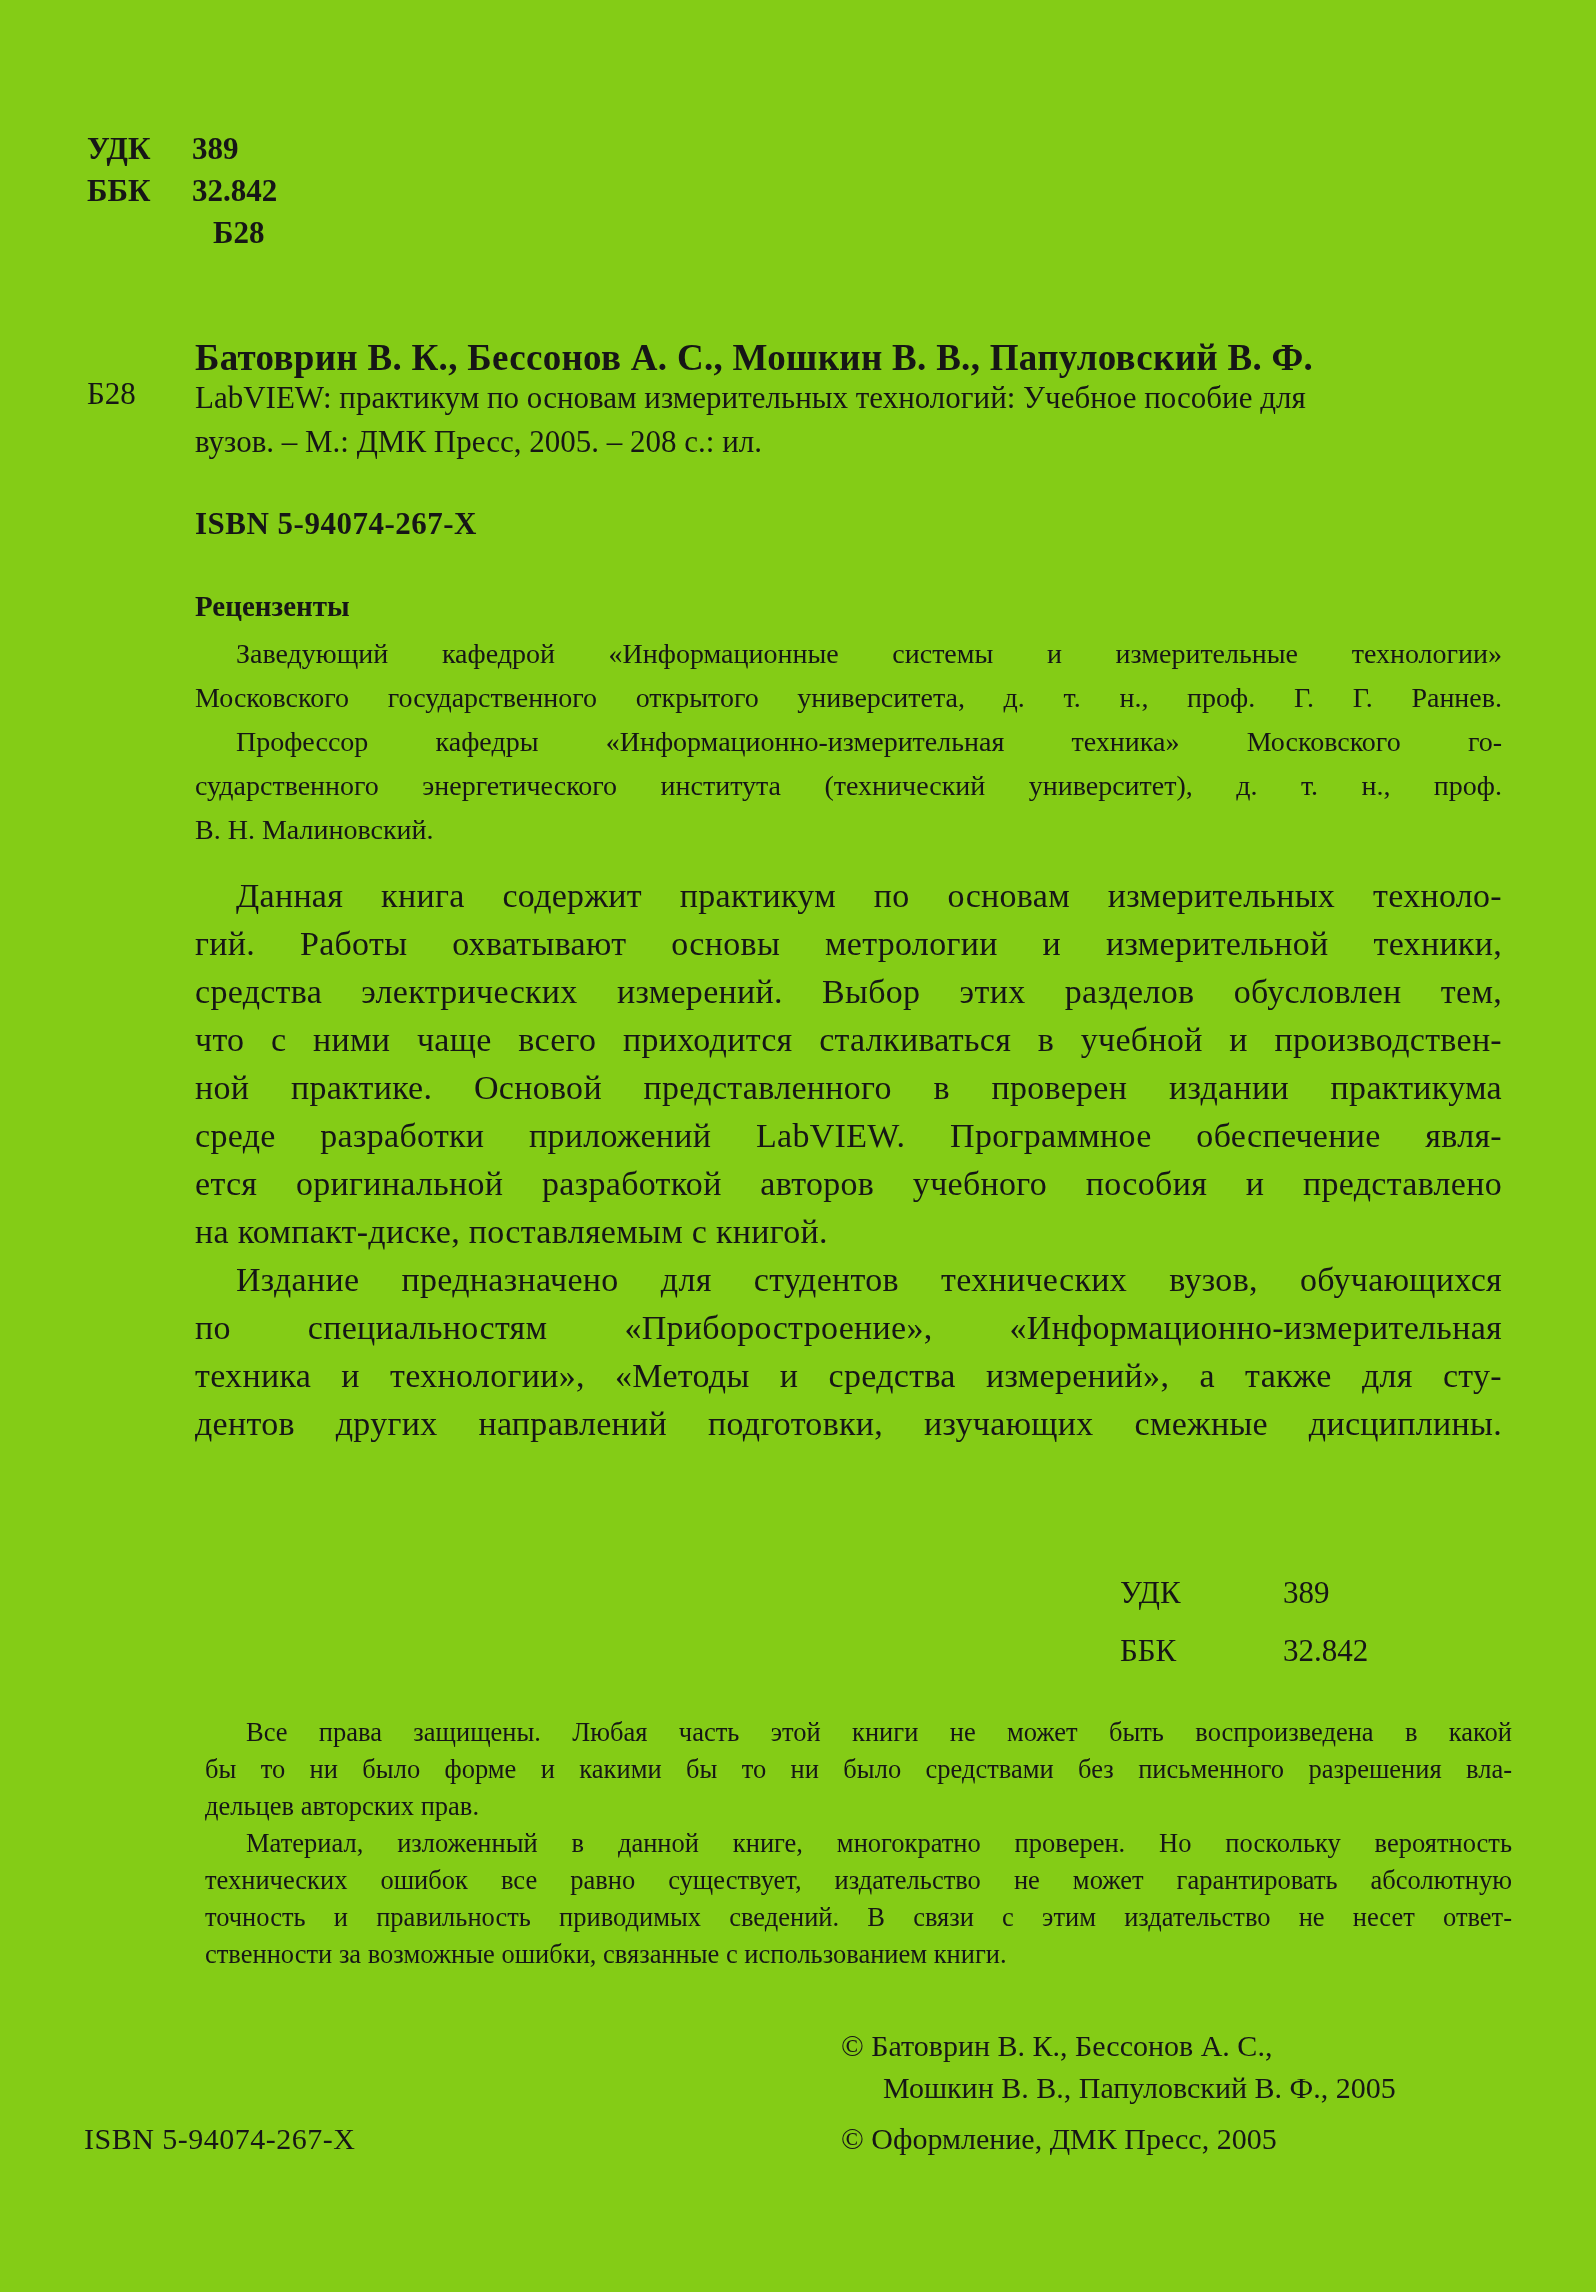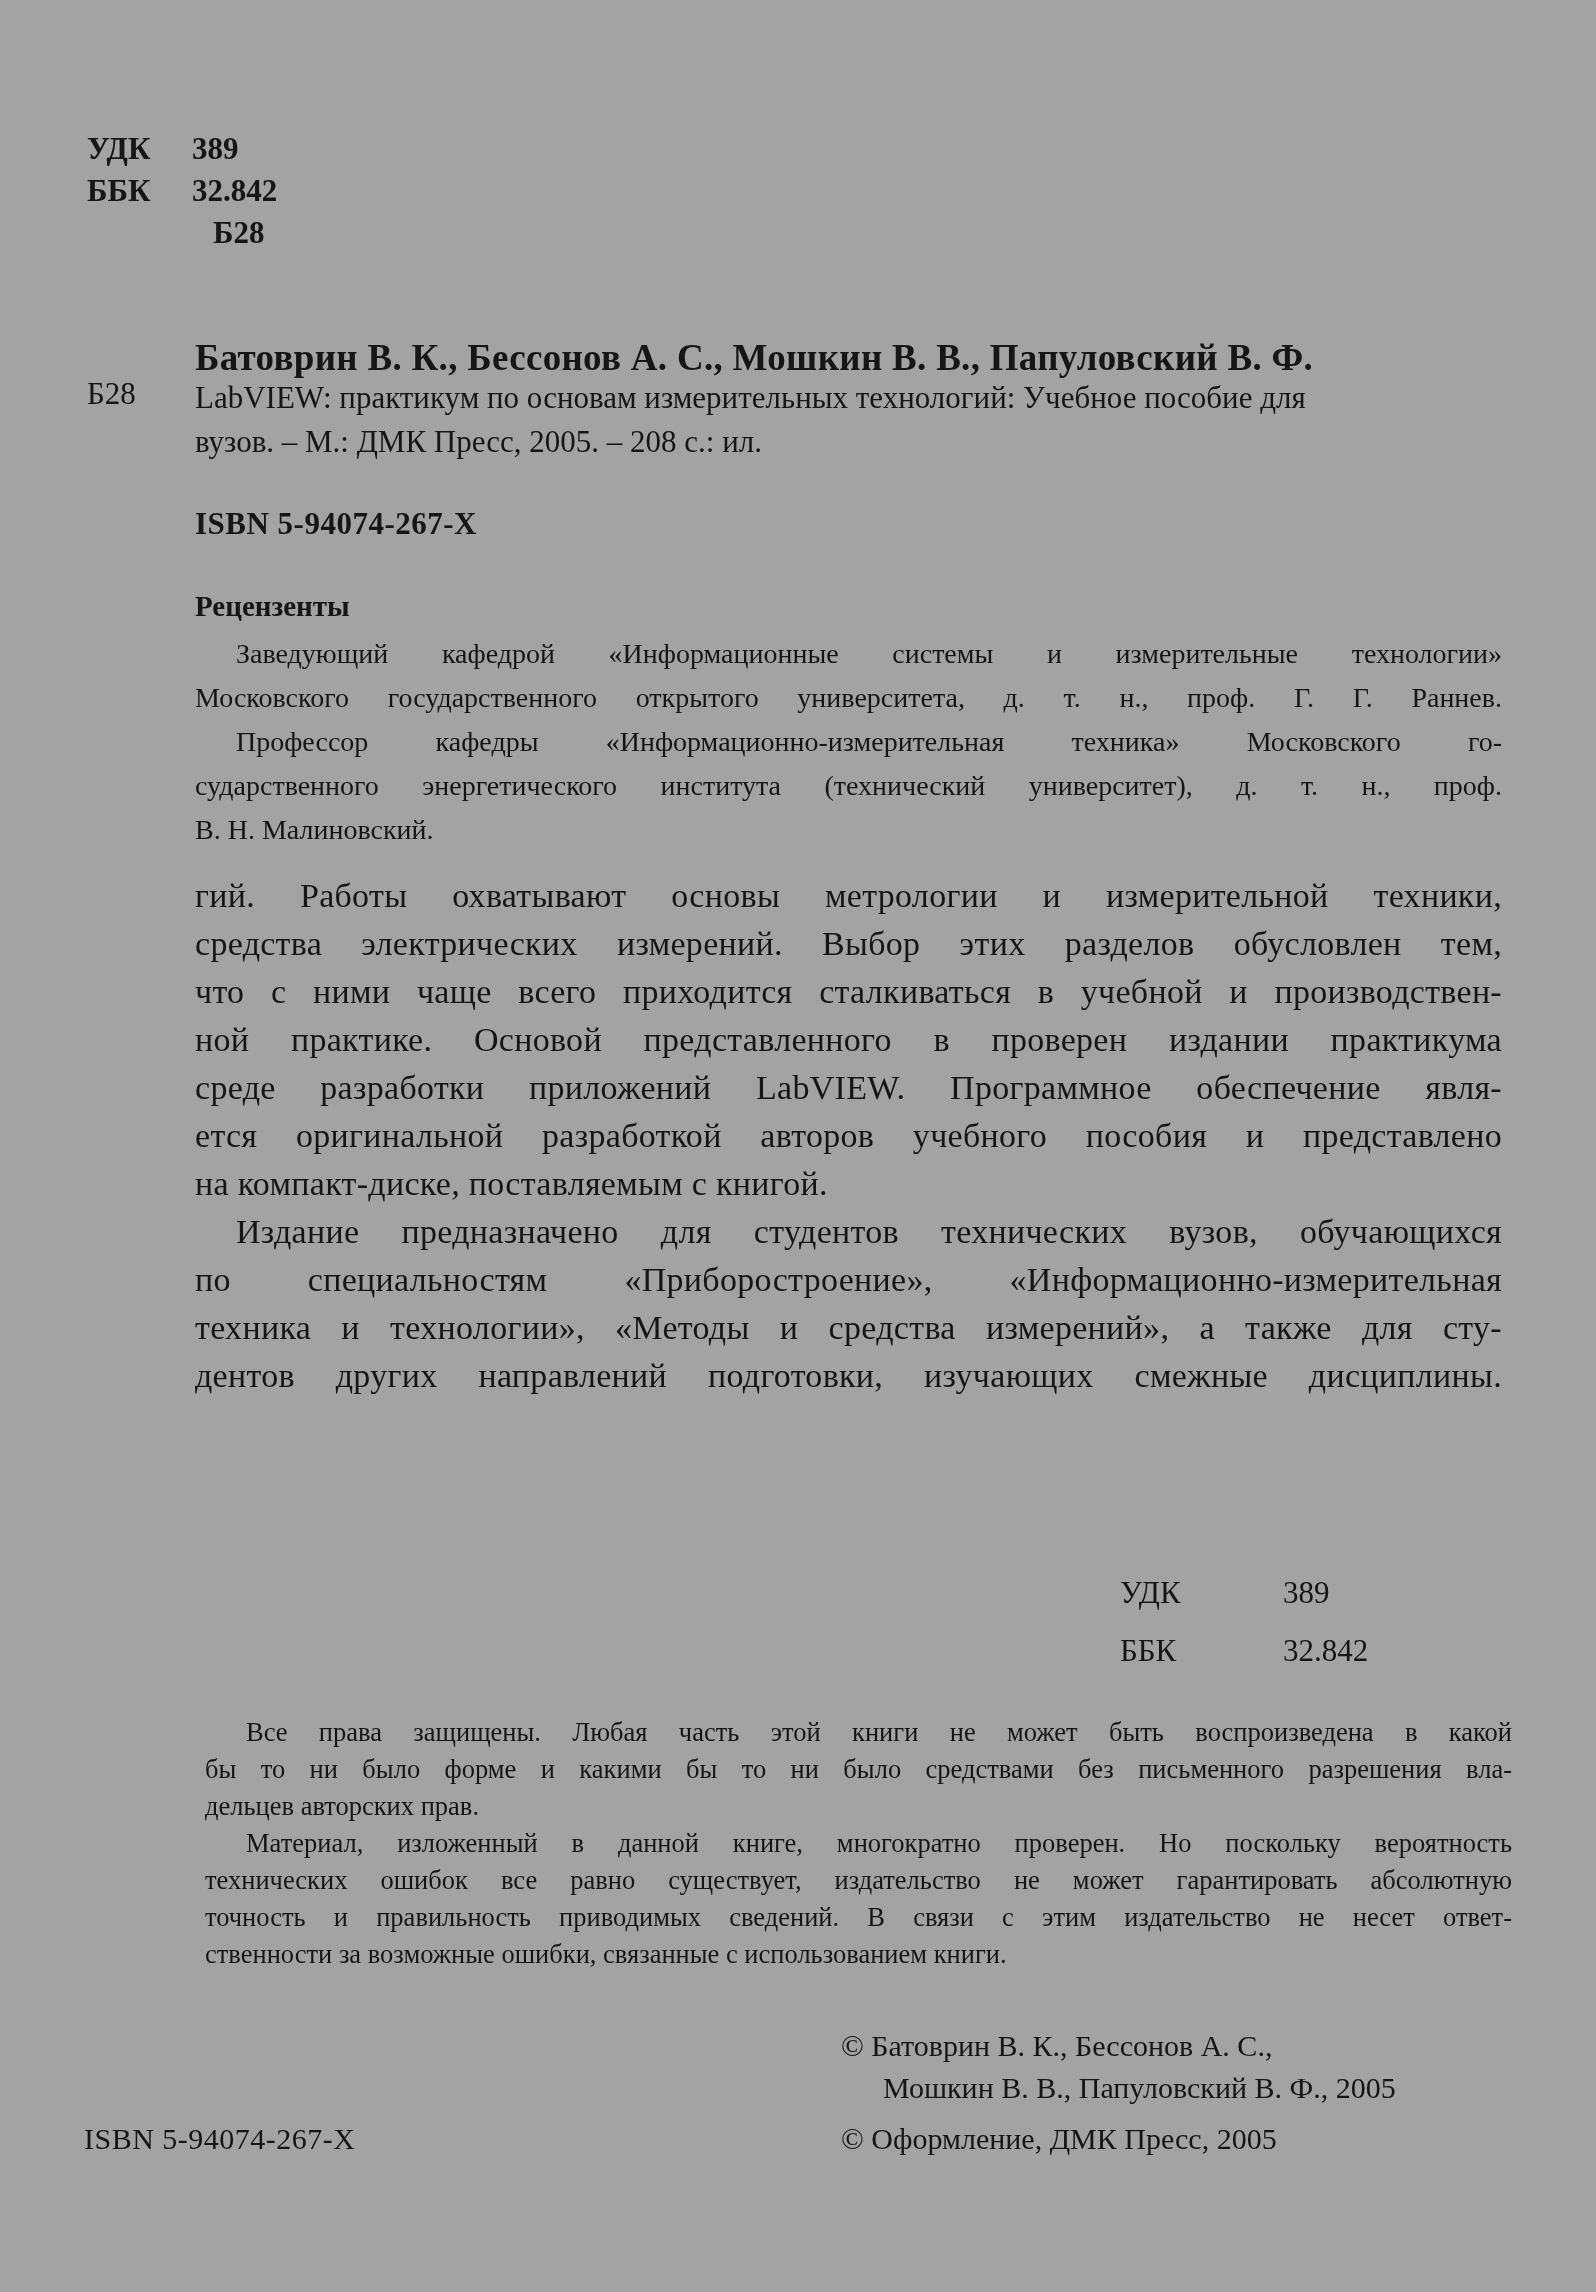--- a/index.html
+++ b/index.html
@@ -1,20 +1,20 @@
 <!DOCTYPE html>
 <html style="font-size:14.6px"><head>
 <meta charset="utf-8">
 <style>
   html, body { margin: 0; padding: 0; background: #ffffff; }
   .page {
     position: relative;
     width: 1596px;
     height: 2293px;
-    background: #a3a3a3;
+    background: #84cc16;
     color: #161616;
     font-family: "Liberation Serif", "DejaVu Serif", serif;
     overflow: hidden;
   }
   .abs { position: absolute; }
 
   
   .class-top { left: 87px; top: 128px; font-size: 31px; font-weight: bold; line-height: 42px; }
   .class-top .lbl { display: inline-block; width: 105px; }
   .class-top .sign { padding-left: 21px; }
@@ -80,20 +80,21 @@
   <div class="abs rev-heading">Рецензенты</div>
   <div class="abs reviewers">
     <div class="line j ind">Заведующий кафедрой «Информационные системы и измерительные технологии»</div>
     <div class="line j">Московского государственного открытого университета, д. т. н., проф. Г. Г. Раннев.</div>
     <div class="line j ind">Профессор кафедры «Информационно-измерительная техника» Московского го-</div>
     <div class="line j">сударственного энергетического института (технический университет), д. т. н., проф.</div>
     <div class="line">В. Н. Малиновский.</div>
   </div>
 
   <div class="abs annotation">
+    <div class="line j ind">Данная книга содержит практикум по основам измерительных техноло-</div>
     <div class="line j">гий. Работы охватывают основы метрологии и измерительной техники,</div>
     <div class="line j">средства электрических измерений. Выбор этих разделов обусловлен тем,</div>
     <div class="line j">что с ними чаще всего приходится сталкиваться в учебной и производствен-</div>
     <div class="line j">ной практике. Основой представленного в проверен издании практикума</div>
     <div class="line j">среде разработки приложений LabVIEW. Программное обеспечение явля-</div>
     <div class="line j">ется оригинальной разработкой авторов учебного пособия и представлено</div>
     <div class="line">на компакт-диске, поставляемым с книгой.</div>
     <div class="line j ind">Издание предназначено для студентов технических вузов, обучающихся</div>
     <div class="line j">по специальностям «Приборостроение», «Информационно-измерительная</div>
     <div class="line j">техника и технологии», «Методы и средства измерений», а также для сту-</div>

